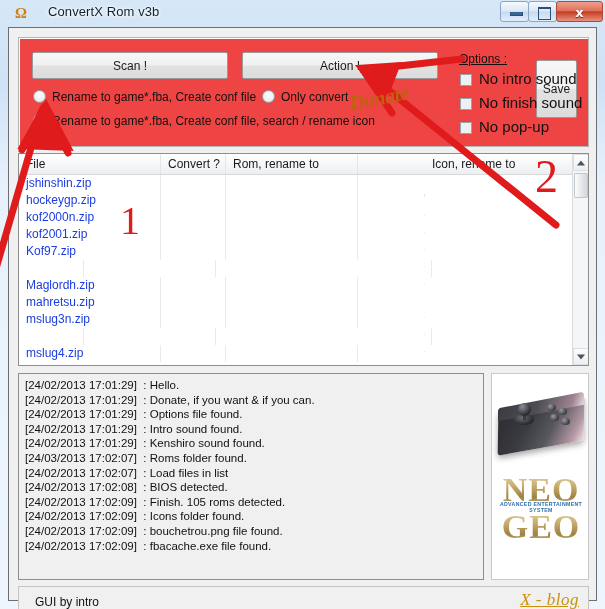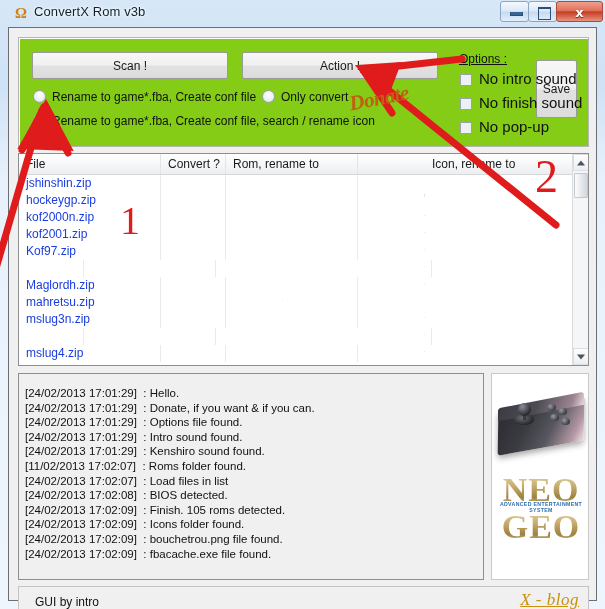--- a/index.html
+++ b/index.html
@@ -16,21 +16,21 @@
   
   .titlebar{
     position:absolute;left:0;top:0;width:605px;height:27px;
   }
   .title-icon{
     position:absolute;left:13px;top:5px;width:16px;height:16px;
     font-family:"Liberation Serif",serif;font-size:15px;color:#d07f10;
     font-weight:bold;font-style:italic;line-height:16px;text-align:center;
   }
   .title-text{
-    position:absolute;left:34px;top:4px;
+    position:absolute;left:48px;top:4px;
     font-size:13px;color:#10212c;letter-spacing:.1px;
     text-shadow:0 0 3px #ffffff,0 0 5px #ffffff;
     white-space:nowrap;
   }
   .winbtns{position:absolute;right:2px;top:1px;height:22px;display:flex;}
   .wb{
     width:29px;height:21px;margin-left:-1px;
     border:1px solid #8ba6c4;border-radius:3px;
     background:linear-gradient(to bottom,#f4f9ff 0%,#dbe8f6 48%,#c6daee 52%,#e2eefb 100%);
     position:relative;box-sizing:border-box;
@@ -53,21 +53,21 @@
     border:1px solid #2b4f76;border-top-width:2px;background:transparent;
   }
   
   .client{
     position:absolute;left:8px;top:27px;width:589px;height:574px;
     background:#f0f0f0;border:1px solid #6a6f75;box-sizing:border-box;
   }
   
   .topgroup{
     position:absolute;left:9px;top:9px;width:571px;height:110px;
-    background:#84cc16;border:1px solid #b6b6b6;box-sizing:border-box;
+    background:#ef4444;border:1px solid #b6b6b6;box-sizing:border-box;
     box-shadow:1px 1px 0 #ffffff inset;
   }
   .btn{
     position:absolute;box-sizing:border-box;
     border:1px solid #9a9a9a;border-radius:2px;
     background:linear-gradient(to bottom,#f7f7f7 0%,#f0f0f0 48%,#e2e2e2 52%,#dcdcdc 100%);
     font-size:12px;color:#1a1a1a;text-align:center;
     display:flex;align-items:center;justify-content:center;
     font-family:"Liberation Sans",sans-serif;cursor:default;
   }
@@ -140,21 +140,21 @@
   .arrowg.dn{border-top:5px solid #4a5560;}
   .vs-thumb{
     position:absolute;left:1px;top:19px;width:14px;height:25px;
     background:linear-gradient(to right,#fdfdfd,#e2e6ea 60%,#d2d7dc);
     border:1px solid #c3c8cd;box-sizing:border-box;border-radius:1px;
   }
   
   .logbox{
     position:absolute;left:9px;top:345px;width:466px;height:207px;
     background:#f0f0f0;border:1px solid #8e8e8e;box-sizing:border-box;
-    padding:12px 0 0 6px;overflow:hidden;
+    padding:4px 0 0 6px;overflow:hidden;
   }
   .logline{
     font-size:11.5px;color:#111;line-height:14.6px;white-space:pre;
     font-family:"Liberation Sans",sans-serif;
   }
   
   .neopanel{
     position:absolute;left:482px;top:345px;width:98px;height:207px;
     background:#ffffff;border:1px solid #c9c9c9;box-sizing:border-box;overflow:hidden;padding-left:22px;
   }
@@ -372,21 +372,21 @@
           </div>
       </div>
     </div>
 
     <div class="logbox" id="log-box">
         <div class="logline">[24/02/2013 17:01:29]  : Hello.</div>
         <div class="logline">[24/02/2013 17:01:29]  : Donate, if you want &amp; if you can.</div>
         <div class="logline">[24/02/2013 17:01:29]  : Options file found.</div>
         <div class="logline">[24/02/2013 17:01:29]  : Intro sound found.</div>
         <div class="logline">[24/02/2013 17:01:29]  : Kenshiro sound found.</div>
-        <div class="logline">[11/02/2013 17:02:07]  : Roms folder found.</div>
+        <div class="logline">[24/03/2013 17:02:07]  : Roms folder found.</div>
         <div class="logline">[24/02/2013 17:02:07]  : Load files in list</div>
         <div class="logline">[24/02/2013 17:02:08]  : BIOS detected.</div>
         <div class="logline">[24/02/2013 17:02:09]  : Finish. 105 roms detected.</div>
         <div class="logline">[24/02/2013 17:02:09]  : Icons folder found.</div>
         <div class="logline">[24/02/2013 17:02:09]  : bouchetrou.png file found.</div>
         <div class="logline">[24/02/2013 17:02:09]  : fbacache.exe file found.</div>
       </div>
 
     <div class="neopanel">
       <div class="joy-wrap">

